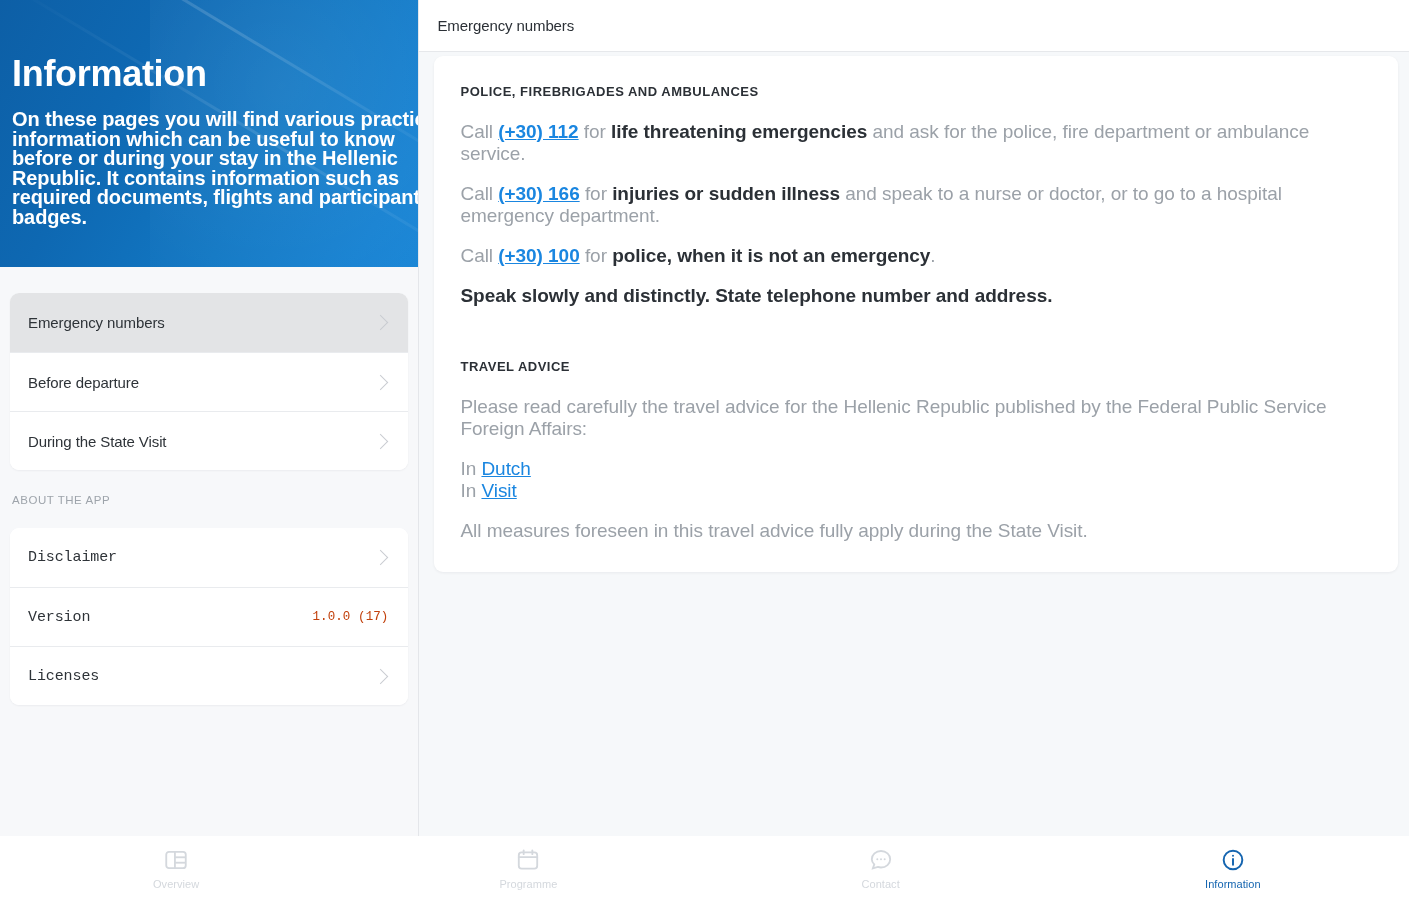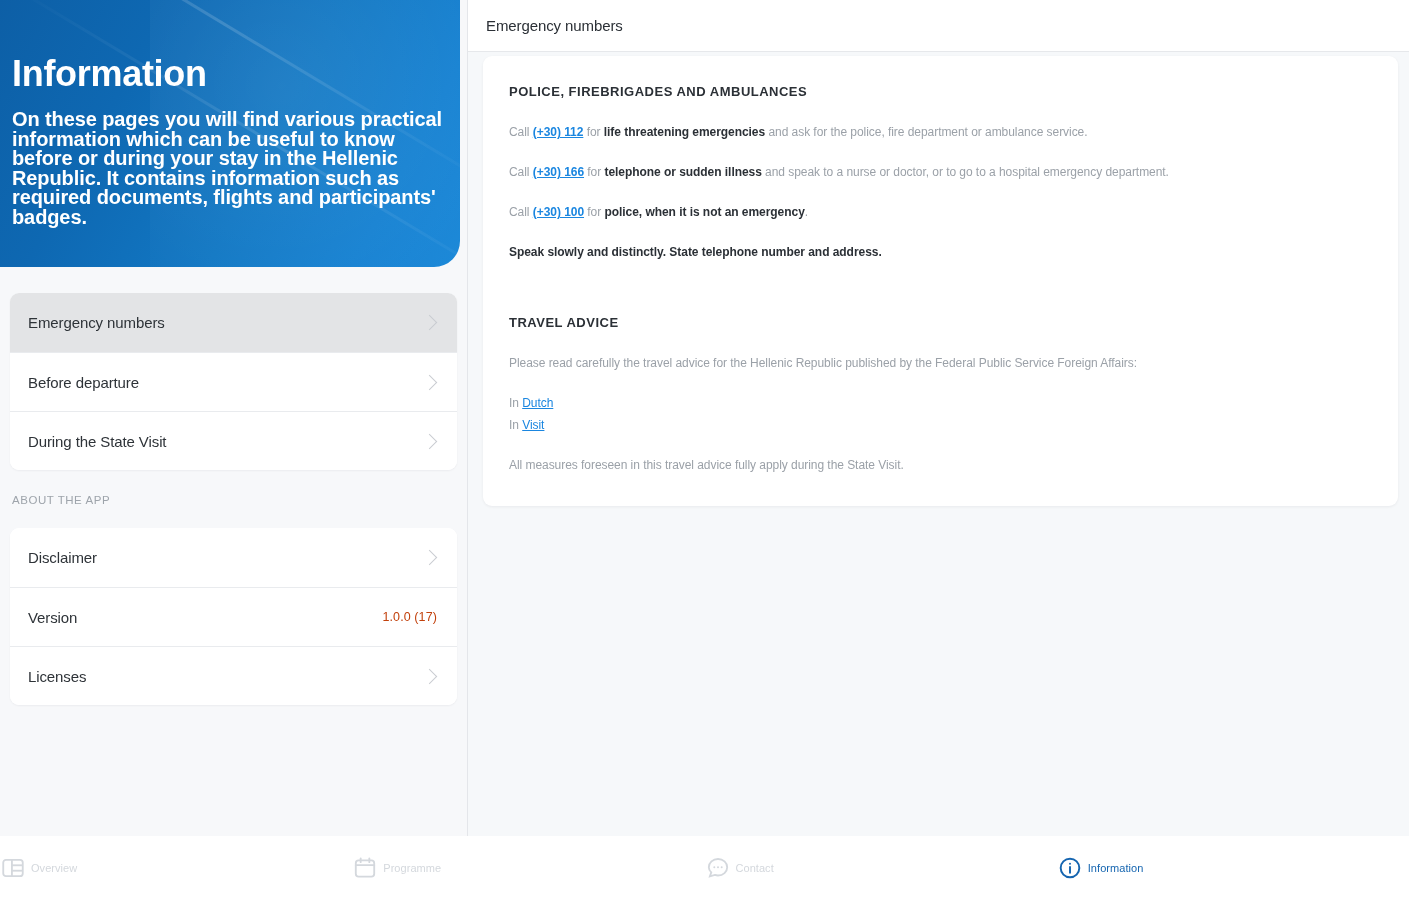--- a/index.html
+++ b/index.html
@@ -87,21 +87,21 @@
   }
 
   .group {
     margin: 0 10px;
     background: #ffffff;
     border-radius: 9px;
     overflow: hidden;
     box-shadow: 0 1px 2px rgba(16,24,40,0.05);
   }
   .group.first { margin-top: 26px; }
-  .group.second { margin-top: 14px; }
+  .group.second { margin-top: 14px; font-family: Liberation Mono, monospace; }
 
   .row {
     position: relative;
     display: flex;
     align-items: center;
     height: 59px;
     padding: 0 18px 0 18px;
     background: #ffffff;
     box-sizing: border-box;
     cursor: default;
@@ -176,21 +176,21 @@
   .card-heading {
     font-size: 13px;
     font-weight: bold;
     color: #2b3036;
     letter-spacing: 0.5px;
     margin: 0 0 22px 0;
   }
   .card-heading.second { margin-top: 52px; }
   p.para {
     margin: 0 0 18px 0;
-    font-size: 12px;
+    font-size: 19px;
     line-height: 22px;
     color: #9ba1a8;
     letter-spacing: -0.05px;
   }
   p.para:last-child { margin-bottom: 0; }
   .strong { color: #2b3036; font-weight: bold; }
   a.tel {
     color: #1a86e0;
     font-weight: bold;
     text-decoration: underline;
@@ -206,23 +206,23 @@
     flex: 0 0 auto;
     height: 64px;
     background: #ffffff;
     border-top: 1px solid #eceef1;
     display: flex;
     align-items: stretch;
   }
   .tab {
     flex: 1 1 0;
     display: flex;
-    flex-direction: row;
+    flex-direction: column;
     align-items: center;
-    justify-content: flex-start;
+    justify-content: center;
     gap: 5px;
     cursor: default;
   }
   .tab svg { display: block; }
   .tab-label {
     font-size: 11px;
     color: #d4d8dd;
     letter-spacing: 0.05px;
   }
   .tab.active .tab-label { color: #1565b0; }
@@ -287,21 +287,21 @@
       <div class="main-scroll">
         <div class="card">
 
           <div class="card-heading">POLICE, FIREBRIGADES AND AMBULANCES</div>
 
           <p class="para">
             <span>Call </span><a class="tel" href="#">(+30) 112</a><span> for </span><span class="strong">life threatening emergencies</span><span> and ask for the police, fire department or ambulance service.</span>
           </p>
 
           <p class="para">
-            <span>Call </span><a class="tel" href="#">(+30) 166</a><span> for </span><span class="strong">telephone or sudden illness</span><span> and speak to a nurse or doctor, or to go to a hospital emergency department.</span>
+            <span>Call </span><a class="tel" href="#">(+30) 166</a><span> for </span><span class="strong">injuries or sudden illness</span><span> and speak to a nurse or doctor, or to go to a hospital emergency department.</span>
           </p>
 
           <p class="para">
             <span>Call </span><a class="tel" href="#">(+30) 100</a><span> for </span><span class="strong">police, when it is not an emergency</span><span>.</span>
           </p>
 
           <p class="para">
             <span class="strong">Speak slowly and distinctly. State telephone number and address.</span>
           </p>
 

